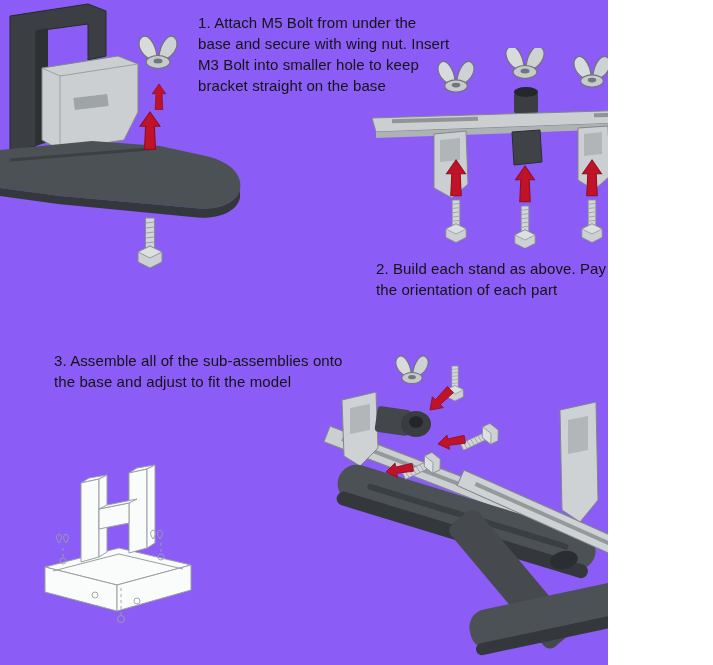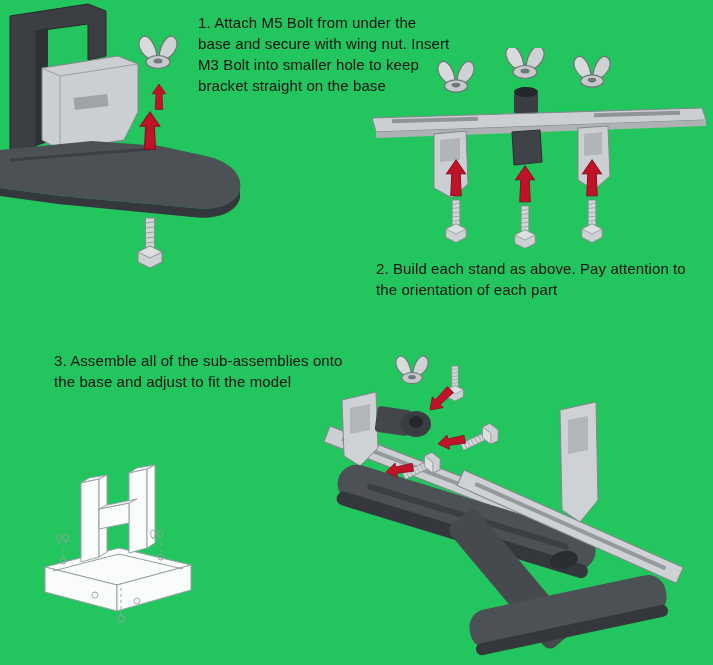--- a/index.html
+++ b/index.html
@@ -1,20 +1,20 @@
 <!DOCTYPE html>
 <html><head>
 <meta charset="utf-8">
 <style>
   * { margin:0; padding:0; box-sizing:border-box; }
   html,body { background:#ffffff; }
   body { font-family:"Liberation Sans",sans-serif; }
   .canvas {
-    position:relative; width:713px; height:665px;
-    background:#22c55e; overflow:hidden;
+    position:relative; width:608px; height:665px;
+    background:#8b5cf6; overflow:hidden;
   }
   .step-text {
     position:absolute; font-size:15px; line-height:1.4;
     color:#141414; letter-spacing:0.1px;
   }
   .step1-pos { left:198px; top:12px;  width:252px; }
   .step2-pos { left:376px; top:258px; width:332px; }
   .step3-pos { left:54px;  top:350px; width:302px; }
   svg.illus { position:absolute; }
 </style>

